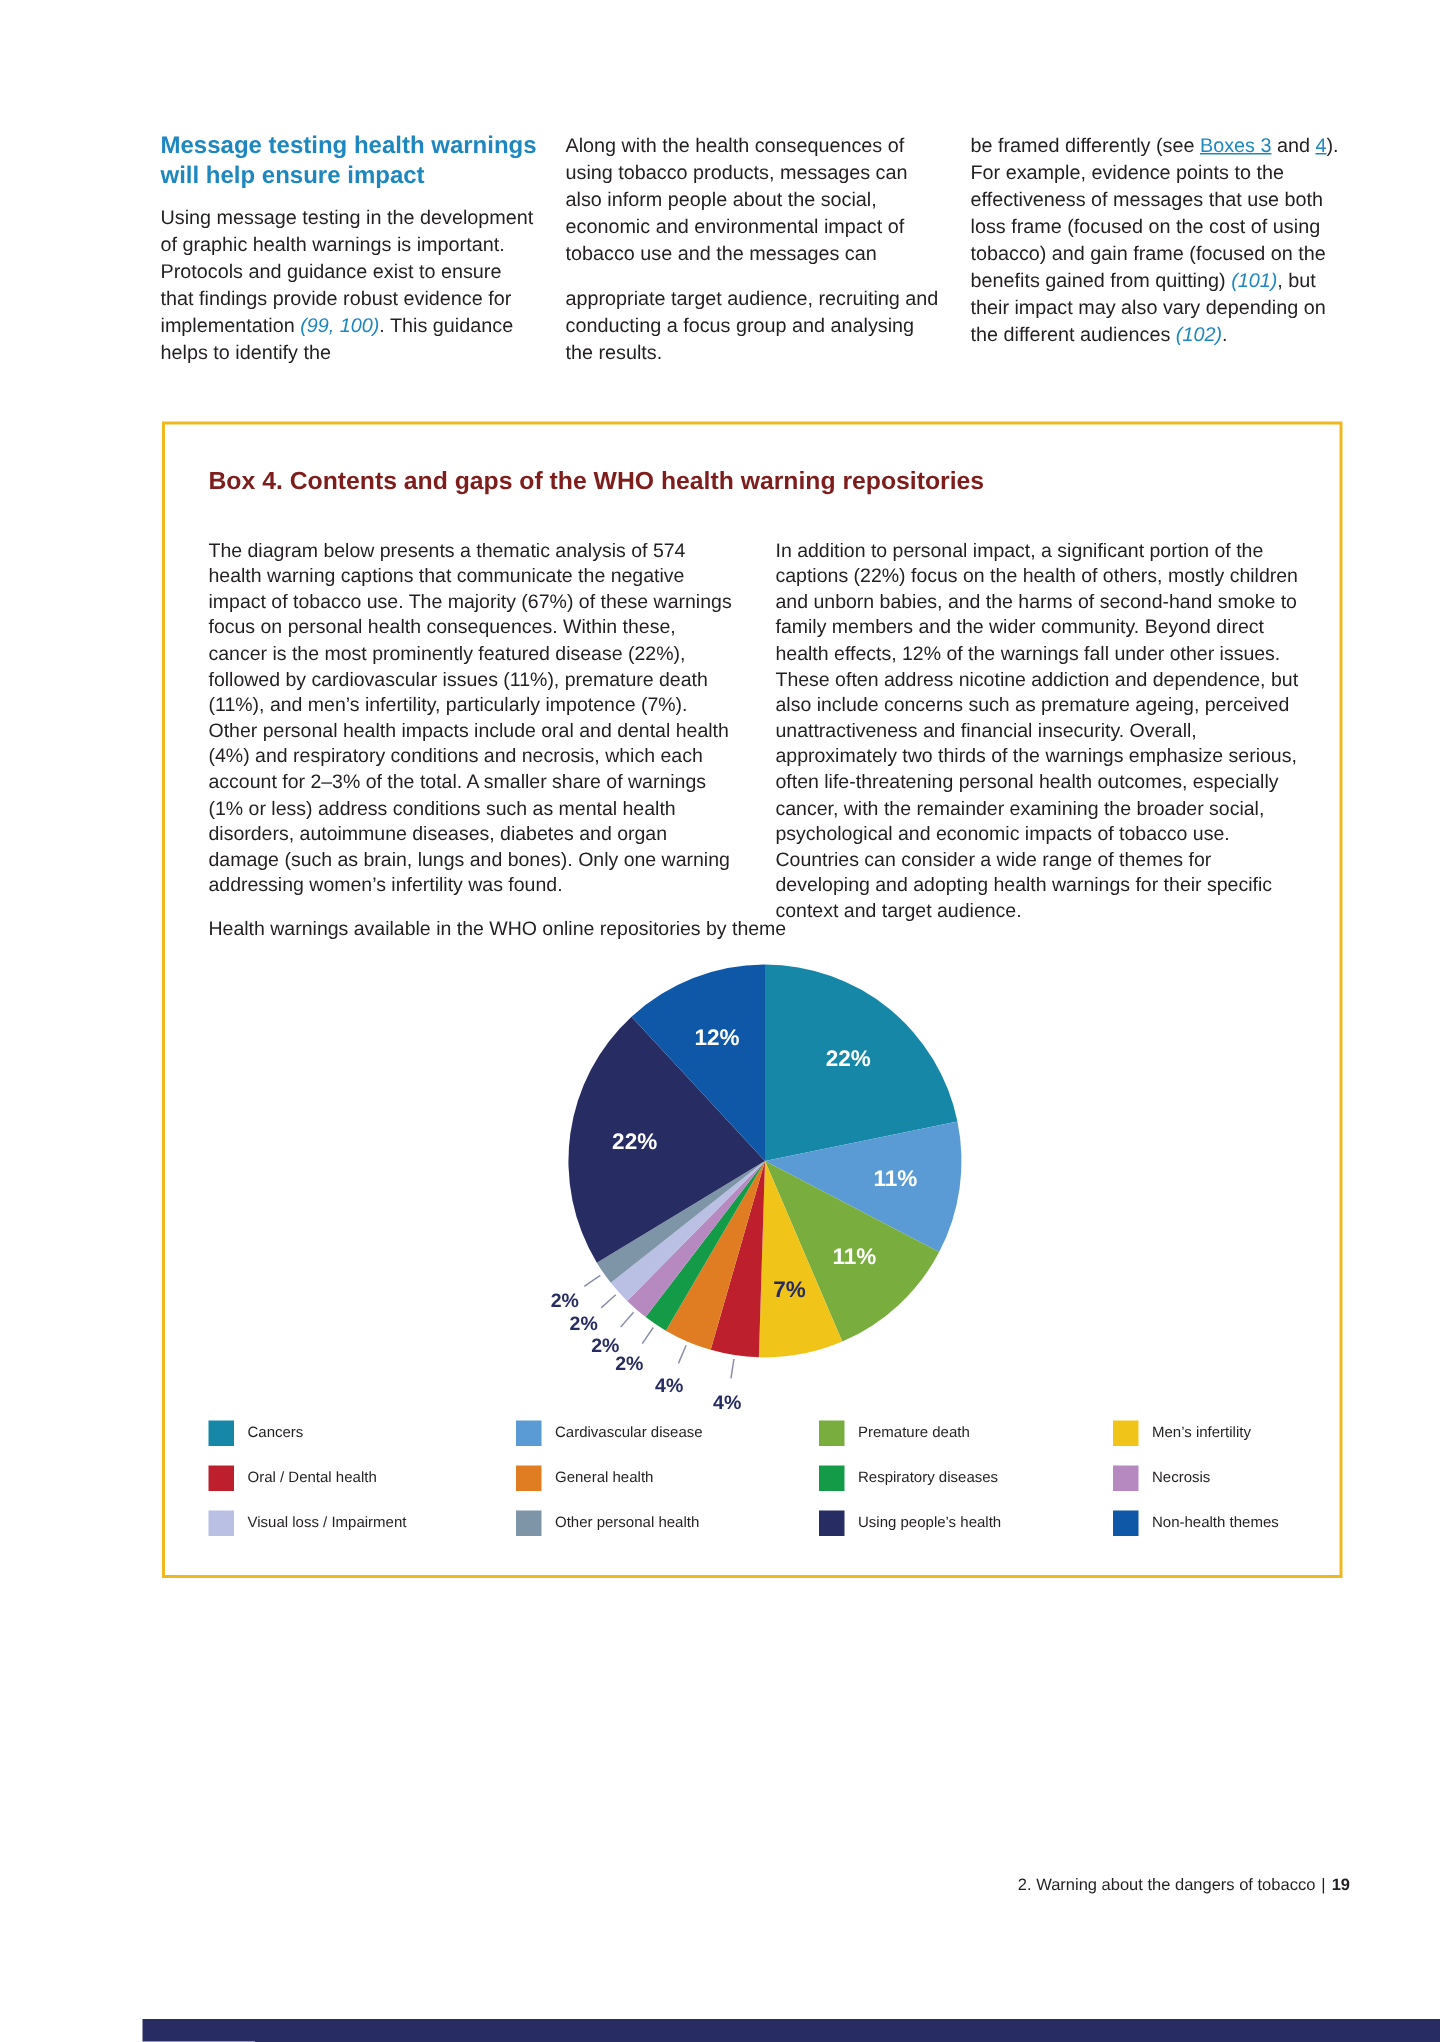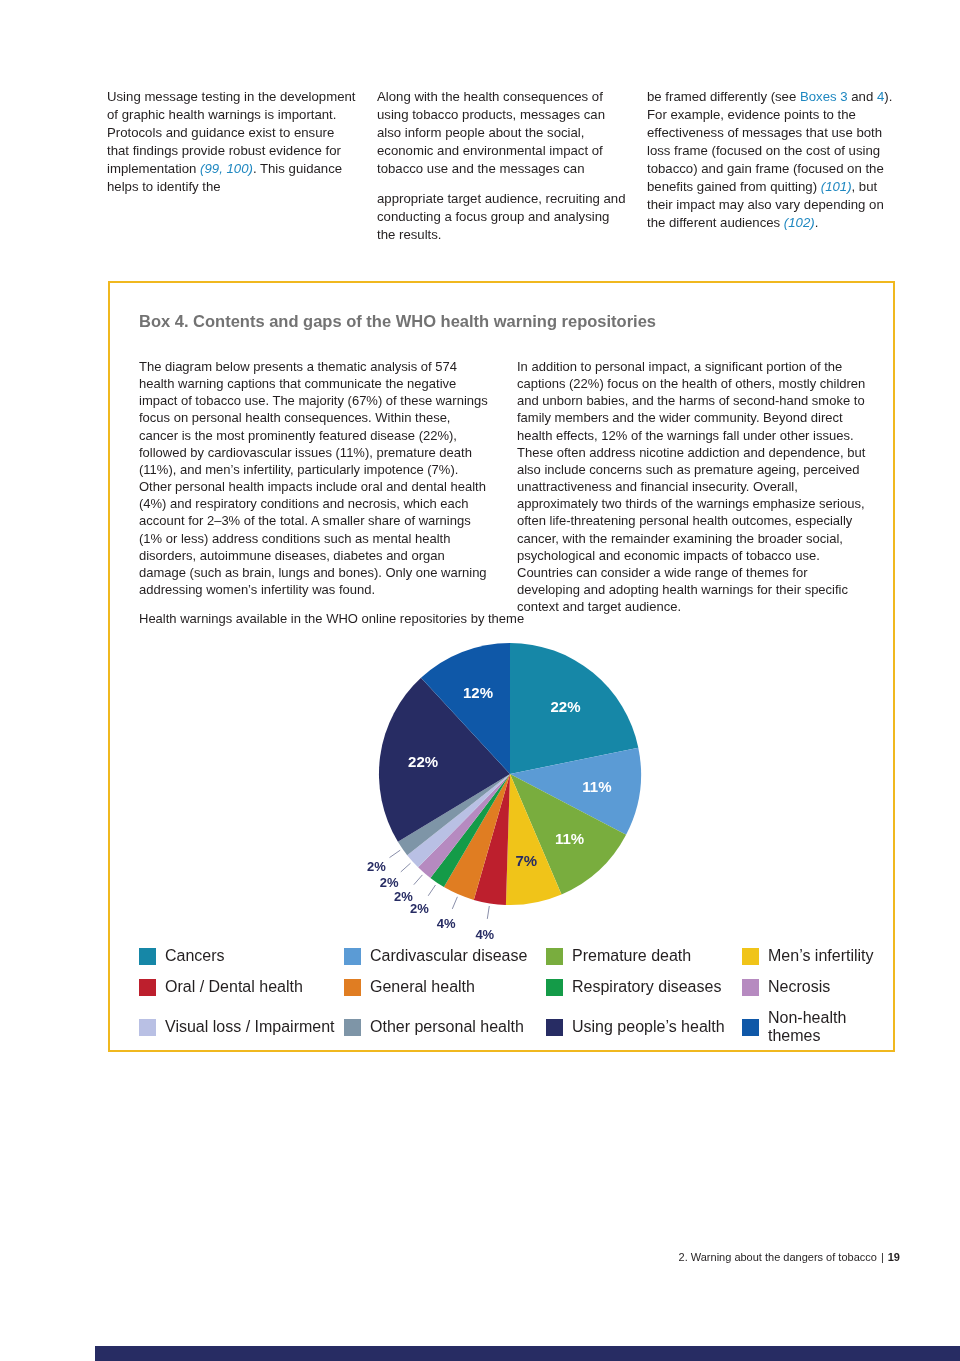--- a/index.html
+++ b/index.html
@@ -12,60 +12,61 @@
   .top-columns{
     position:absolute;left:107px;top:88px;width:792px;
     display:grid;grid-template-columns:252px 252px 252px;column-gap:18px;
   }
   .intro-heading{
     font-size:16px;font-weight:bold;color:#1e87c0;
     margin:0 0 7px 0;line-height:1.28;
   }
   .body-text{font-size:13.2px;line-height:1.36;}
   .body-text p{margin:0 0 12px 0;}
-  .link{color:#1e87c0;cursor:pointer;}
+  .link{color:#1e87c0;cursor:pointer;text-decoration:underline;}
   .ref{color:#1e87c0;font-style:italic;cursor:pointer;}
   
   .box{
     position:absolute;left:108px;top:281px;width:783px;height:767px;
     border:2.5px solid #f0b81f;background:#ffffff;
   }
   .box-title{
     position:absolute;left:29px;top:29px;
-    font-size:16.5px;font-weight:bold;color:#737373;
+    font-size:16.5px;font-weight:bold;color:#7f1d1d;
   }
   .box-cols{
     position:absolute;left:29px;top:75px;width:730px;
     display:grid;grid-template-columns:352px 352px;column-gap:26px;
     font-size:13px;line-height:1.32;
   }
   .chart-title{
     position:absolute;left:29px;top:328px;font-size:13px;color:#231f20;
   }
   svg.pie{position:absolute;left:142px;top:345px;}
   .pie-label-inside{font-family:"Liberation Sans",sans-serif;font-size:15px;font-weight:bold;}
   .pie-label-outside{font-family:"Liberation Sans",sans-serif;font-size:13px;font-weight:bold;}
   .legend{
     position:absolute;left:29px;top:664px;width:745px;
     display:grid;grid-template-columns:205px 202px 196px auto;row-gap:13px;
   }
   .legend-item{display:flex;align-items:center;gap:9px;}
   .swatch{width:17px;height:17px;flex:0 0 17px;}
-  .legend-label{font-size:16px;color:#231f20;}
+  .legend-label{font-size:10px;color:#231f20;}
   
   .page-footer{position:absolute;top:1251px;right:60px;font-size:11px;color:#231f20;}
   .page-footer .sep{margin:0 4px;}
   .page-footer b{font-weight:bold;}
   .footer-bar{position:absolute;left:95px;right:0;bottom:0;height:15px;background:#272c63;}
 </style>
 </head>
 <body>
 
 <div class="top-columns">
   <div>
+    <h1 class="intro-heading">Message testing health warnings will help ensure impact</h1>
     <div class="body-text">
       <p><span>Using message testing in the development of graphic health warnings is important. Protocols and guidance exist to ensure that findings provide robust evidence for implementation </span><span class="ref">(99, 100)</span><span>. This guidance helps to identify the</span></p>
     </div>
   </div>
   <div class="body-text">
     <p>Along with the health consequences of using tobacco products, messages can also inform people about the social, economic and environmental impact of tobacco use and the messages can</p>
     <p>appropriate target audience, recruiting and conducting a focus group and analysing the results.</p>
   </div>
   <div class="body-text">
     <p><span>be framed differently (see </span><span class="link">Boxes 3</span><span> and </span><span class="link">4</span><span>). For example, evidence points to the effectiveness of messages that use both loss frame (focused on the cost of using tobacco) and gain frame (focused on the benefits gained from quitting) </span><span class="ref">(101)</span><span>, but their impact may also vary depending on the different audiences </span><span class="ref">(102)</span><span>.</span></p>

